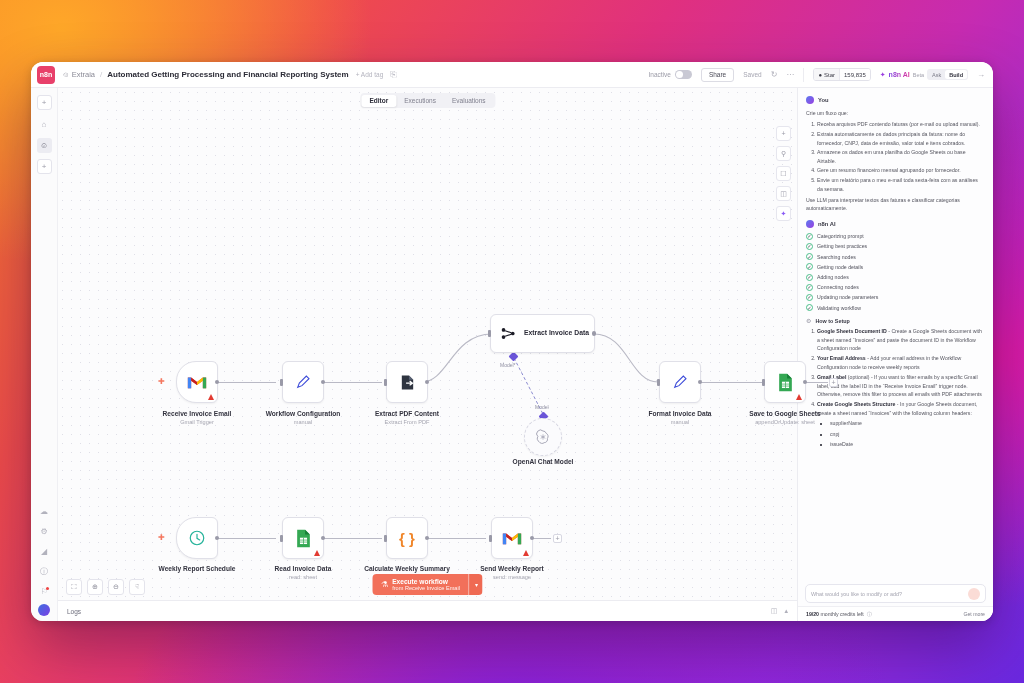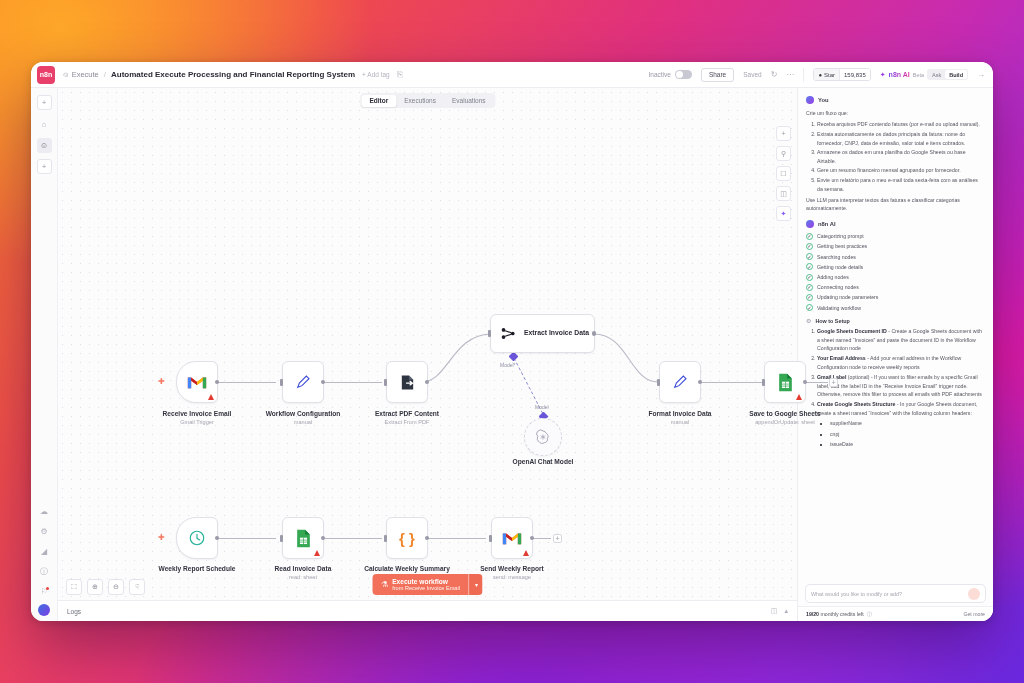--- a/index.html
+++ b/index.html
@@ -131,24 +131,24 @@
 
 <div id="bgglow"></div>
 
 <div id="app">
 
   <div id="topbar">
     <div class="logo">n8n</div>
     <div style="display:flex;align-items:center;margin-left:7px;">
       <div class="bc-personal">
         <span>☺</span>
-        <span>Execute</span>
+        <span>Extraia</span>
       </div>
       <span class="bcsep">/</span>
-      <span class="bc-title">Automated Execute Processing and Financial Reporting System</span>
+      <span class="bc-title">Automated Getting Processing and Financial Reporting System</span>
       <span class="addtag">+ Add tag</span>
       <span class="tb-ico">⎘</span>
     </div>
 
     <div class="top-right">
       <div class="inactive-wrap">
         <span class="inactive-lbl">Inactive</span>
         <span class="switch">
             <i></i>
           </span>

